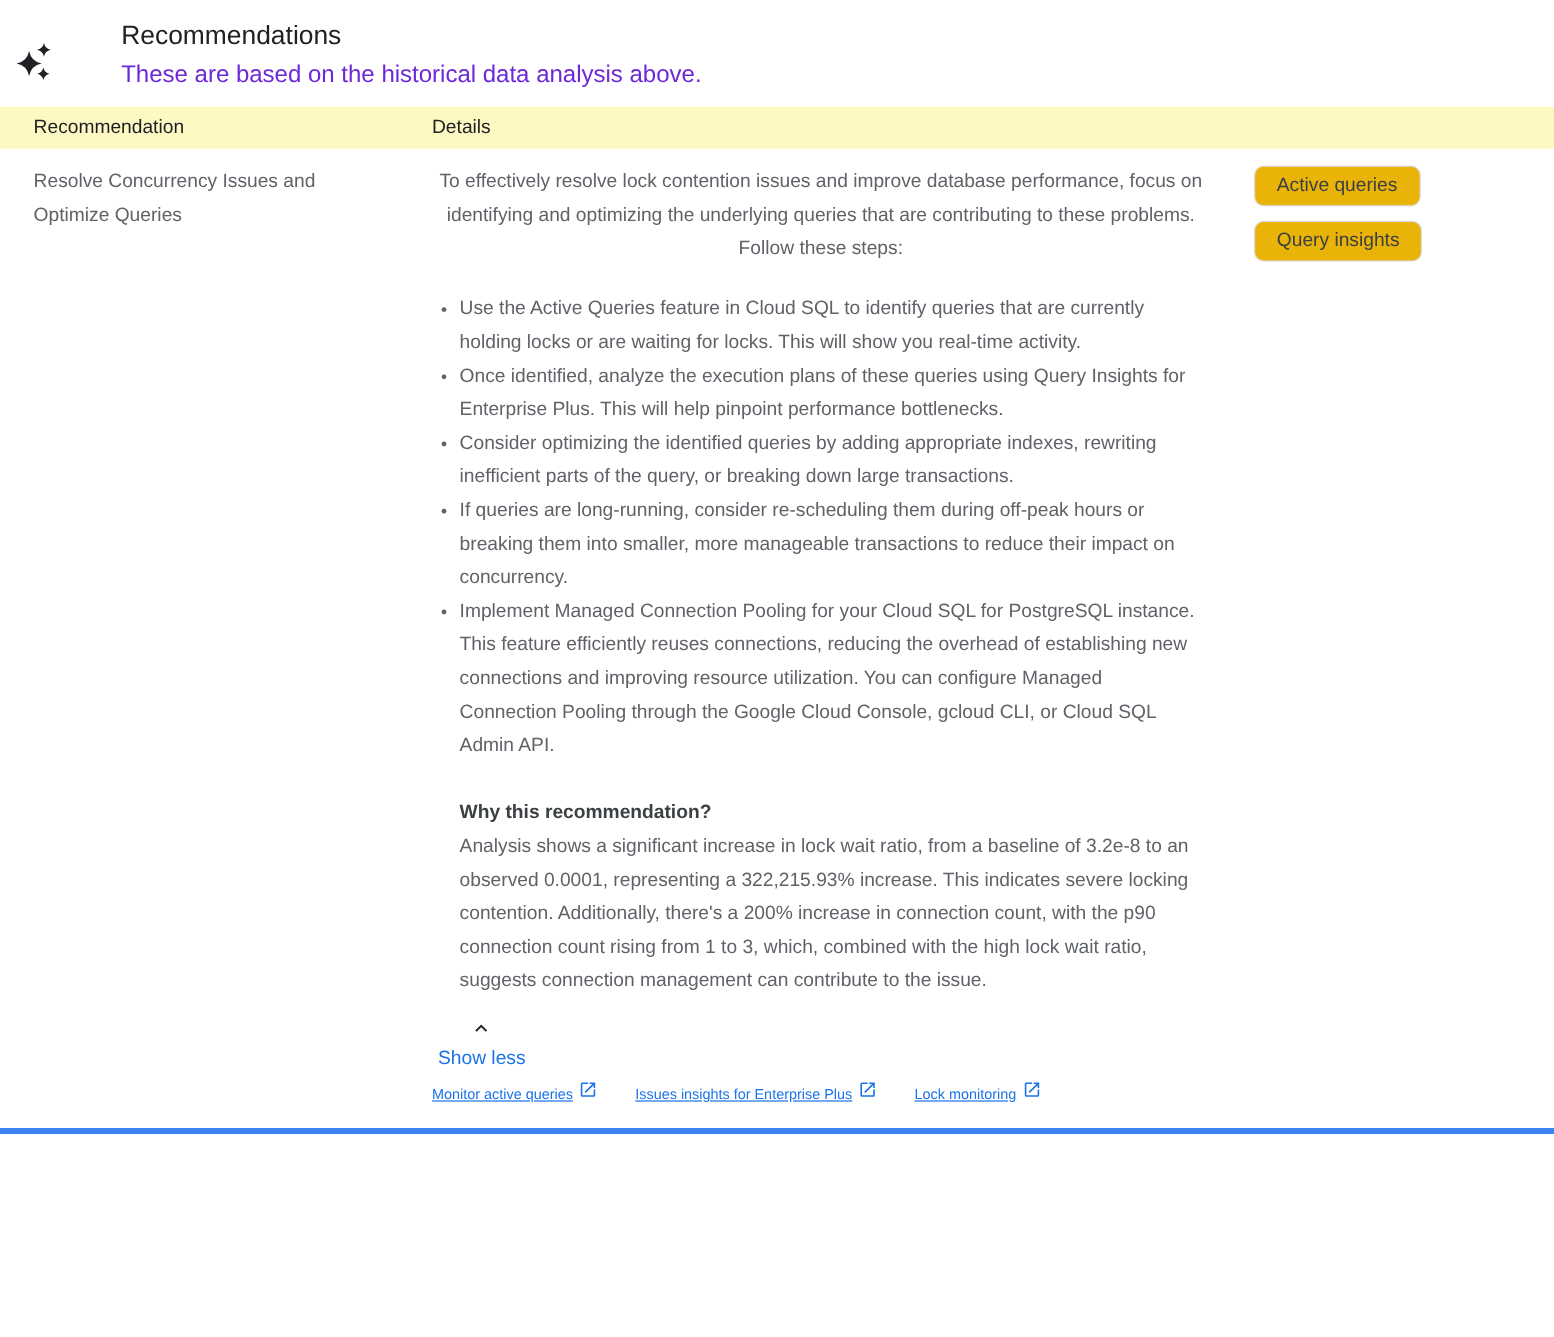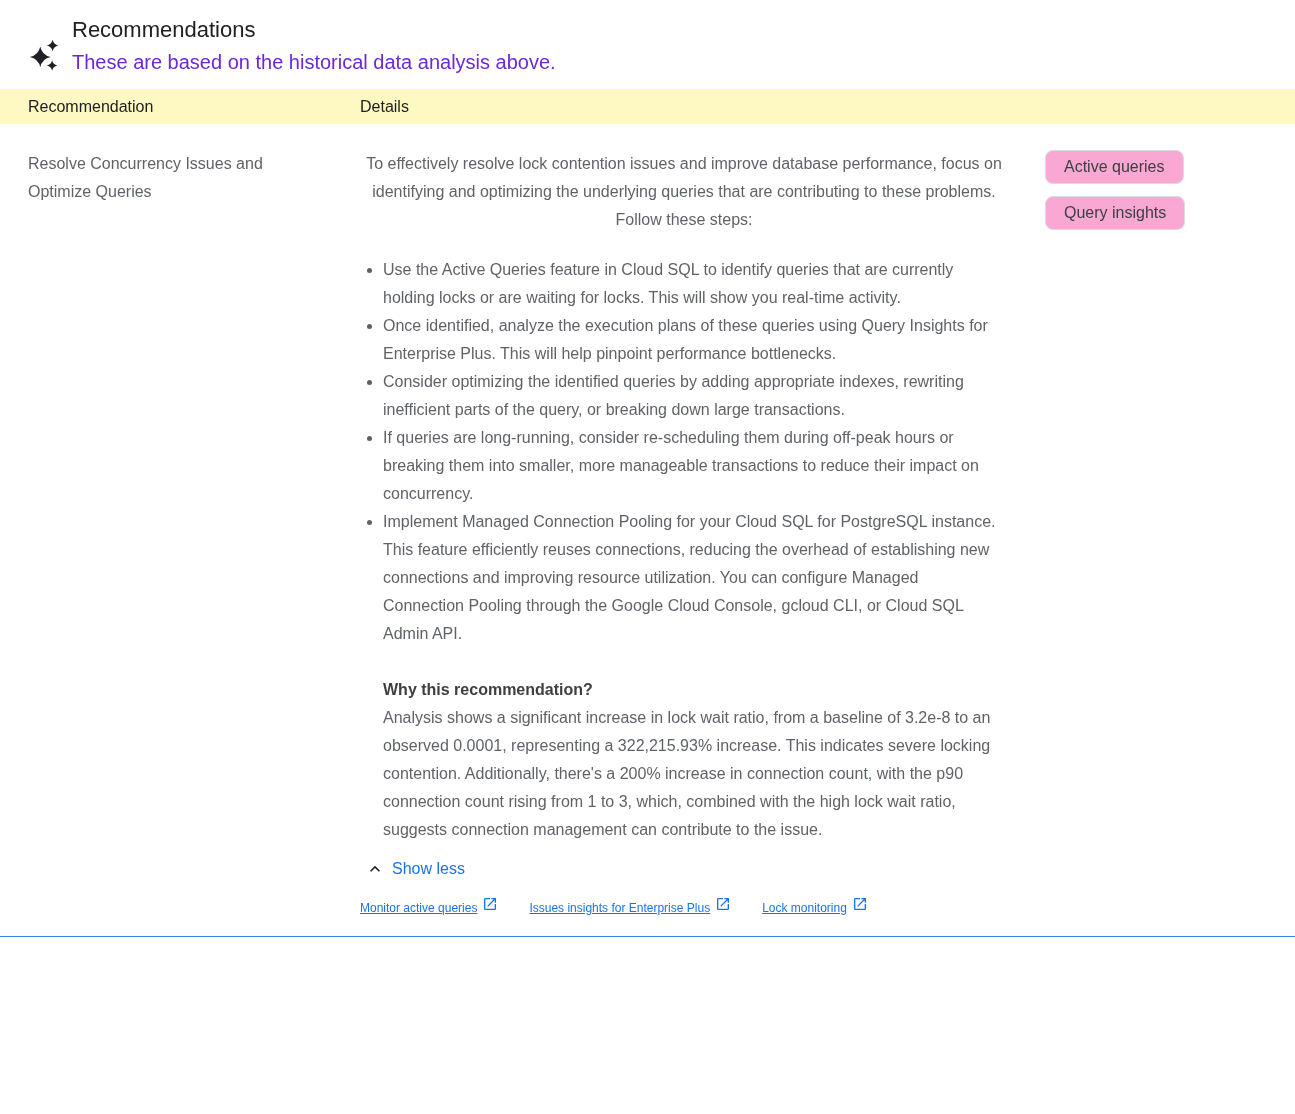--- a/index.html
+++ b/index.html
@@ -8,22 +8,23 @@
     width: 1295px;
     height: 1114px;
     font-family: "Liberation Sans", "DejaVu Sans", sans-serif;
     color: #5f6368;
     overflow: hidden;
   }
 
   
   .header-block {
     display: flex;
-    align-items: flex-end;
-    padding: 16px 0 0 26px;
+    align-items: center;
+    padding: 16px 0 0 10px;
+    gap: 45px;
   }
   .sparkle-wrap {
     width: 38px;
     height: 38px;
     margin-top: 12px;
     flex: 0 0 auto;
   }
   .header-text { margin-left: 8px; }
   .page-title {
     font-size: 22px;
@@ -49,23 +50,23 @@
     background: #fef9c3;
     height: 35px;
     align-items: center;
   }
   .th {
     font-size: 16px;
     font-weight: 500;
     color: #202124;
   }
   .trow {
-    padding-top: 26px;
+    padding-top: 14px;
     padding-bottom: 14px;
-    border-bottom: 1px solid #3b82f6;
+    border-bottom: 5px solid #3b82f6;
     background: #ffffff;
   }
   .rec-title {
     font-size: 16px;
     line-height: 28px;
     color: #5f6368;
     padding-right: 48px;
   }
 
   
@@ -90,20 +91,21 @@
   .show-less {
     display: inline-flex;
     align-items: center;
     gap: 7px;
     margin: 15px 0 0 5px;
     cursor: pointer;
     background: none;
     border: none;
     font-family: inherit;
     padding: 0;
+    flex-direction: column;
   }
   .show-less .label {
     font-size: 16px;
     font-weight: 500;
     color: #1a73e8;
   }
   .links-row {
     display: flex;
     flex-wrap: wrap;
     column-gap: 31px;
@@ -128,21 +130,21 @@
   .actions-cell {
     padding-left: 30px;
     display: flex;
     flex-direction: column;
     align-items: flex-start;
     gap: 12px;
   }
   .chip-btn {
     height: 34px;
     padding: 0 18px;
-    background: #f9a8d4;
+    background: #eab308;
     border: 1px solid #dadce0;
     border-radius: 8px;
     font-family: inherit;
     font-size: 16px;
     font-weight: 500;
     color: #3c4043;
     cursor: pointer;
     white-space: nowrap;
   }
 </style>

